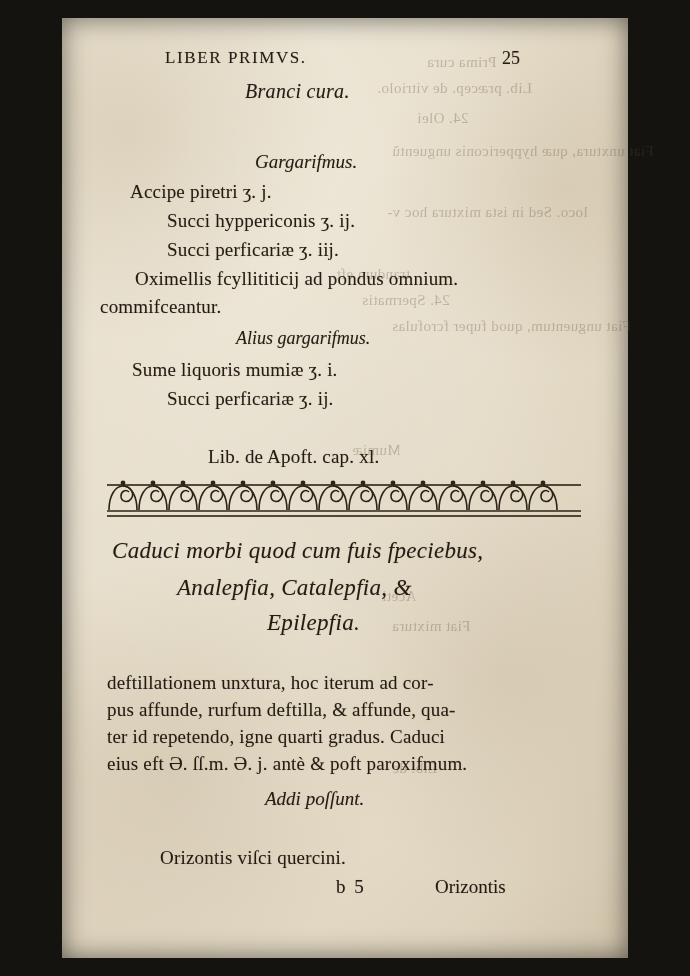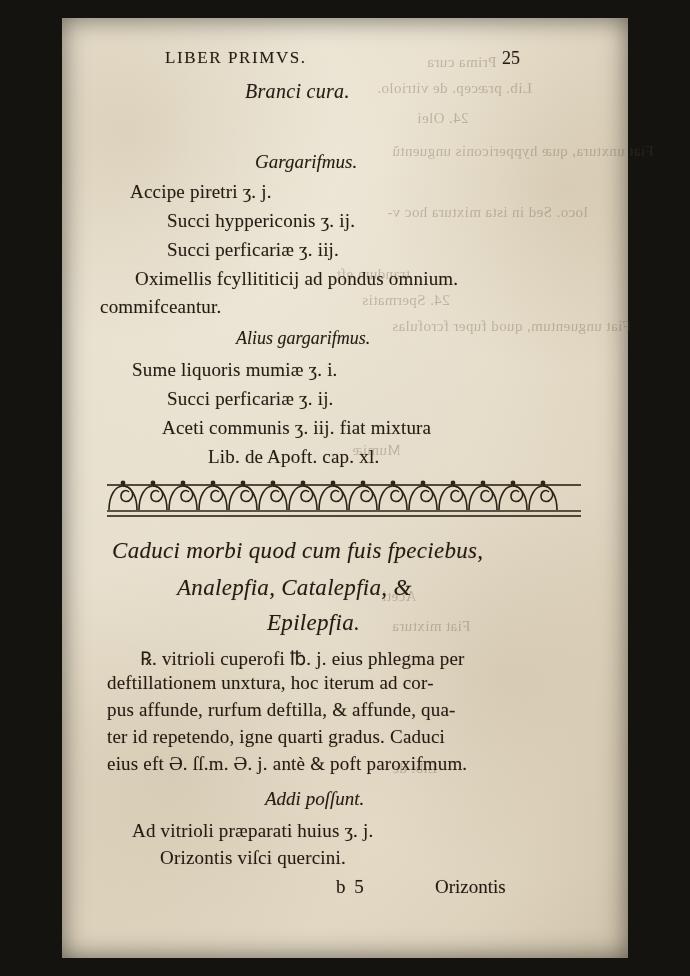--- a/index.html
+++ b/index.html
@@ -155,21 +155,20 @@
       <div class="line ital small" style="left:193px; top:133px;">Gargarifmus.</div>
       <div class="line body" style="left:68px; top:163px;">Accipe piretri ʒ. j.</div>
       <div class="line body" style="left:105px; top:192px;">Succi hyppericonis ʒ. ij.</div>
       <div class="line body" style="left:105px; top:221px;">Succi perficariæ  ʒ. iij.</div>
       <div class="line body" style="left:73px; top:250px;">Oximellis fcyllititicij  ad pondus omnium.</div>
       <div class="line body" style="left:38px; top:278px;">commifceantur.</div>
 
       <div class="line ital" style="left:174px; top:310px; font-size:18px;">Alius gargarifmus.</div>
       <div class="line body" style="left:70px; top:341px;">Sume liquoris mumiæ ʒ. i.</div>
       <div class="line body" style="left:105px; top:370px;">Succi perficariæ ʒ. ij.</div>
-      <div class="line body" style="left:100px; top:399px;">Aceti communis ʒ. iij. fiat  mixtura</div>
       <div class="line body" style="left:146px; top:428px;">Lib. de Apoft. cap. xl.</div>
 
       <div class="rule" style="top:466px;"></div>
       <div id="ornament">
         <svg width="474" height="32" viewBox="0 0 474 32" xmlns="http://www.w3.org/2000/svg">
           <g fill="none" stroke="#2d2418" stroke-width="1.6">
             <g id="u">
               <path d="M2,30 C2,16 8,6 16,6 C24,6 28,14 24,19 C21,23 14,22 14,16 C14,11 19,9 22,12"></path>
               <path d="M30,30 C30,16 24,6 16,6"></path>
               <circle cx="16" cy="3" r="2.4" fill="#2d2418" stroke="none"></circle>
@@ -193,29 +192,27 @@
           </g>
           <path d="M0,31 H474" stroke="#2d2418" stroke-width="1.4"></path>
         </svg>
       </div>
       <div class="rule" style="top:497px;"></div>
 
       <div class="line big-ital" style="left:50px; top:520px;">Caduci morbi quod cum fuis fpeciebus,</div>
       <div class="line big-ital" style="left:115px; top:557px;">Analepfia, Catalepfia, &amp;</div>
       <div class="line big-ital" style="left:205px; top:592px;">Epilepfia.</div>
 
-      <div class="line body" style="left:78px; top:627px;">℞. vitrioli cuperofi ℔. j. eius phlegma per</div>
       <div class="line body" style="left:45px; top:654px;">deftillationem unxtura, hoc  iterum ad cor-</div>
       <div class="line body" style="left:45px; top:681px;">pus affunde, rurfum deftilla,  &amp;  affunde, qua-</div>
       <div class="line body" style="left:45px; top:708px;">ter id repetendo,  igne quarti gradus. Caduci</div>
       <div class="line body" style="left:45px; top:735px;">eius eft Ә. ſſ.m.  Ә. j. antè &amp; poft paroxifmum.</div>
 
       <div class="line ital small" style="left:203px; top:770px;">Addi poſſunt.</div>
 
-      <div class="line body" style="left:70px; top:802px;">Ad vitrioli præparati huius ʒ. j.</div>
       <div class="line body" style="left:98px; top:829px;">Orizontis viſci quercini.</div>
 
       <div class="line sig" style="left:274px; top:858px;">b  5</div>
       <div class="line catchword" style="left:373px; top:858px;">Orizontis</div>
 
     </div>
   </div>
 </div>
 
 </body></html>

